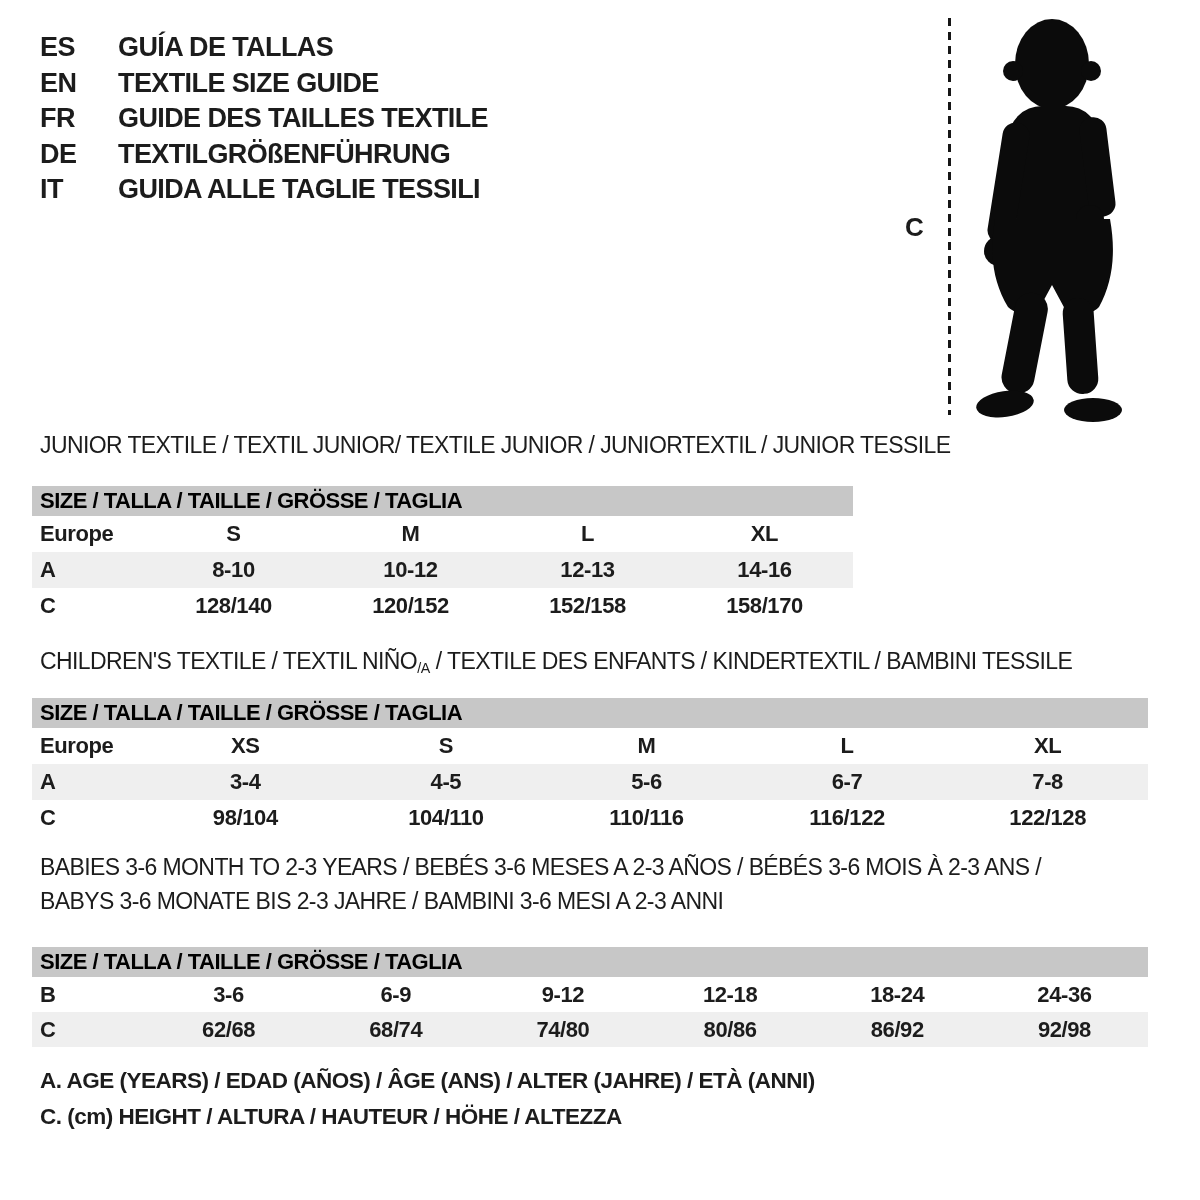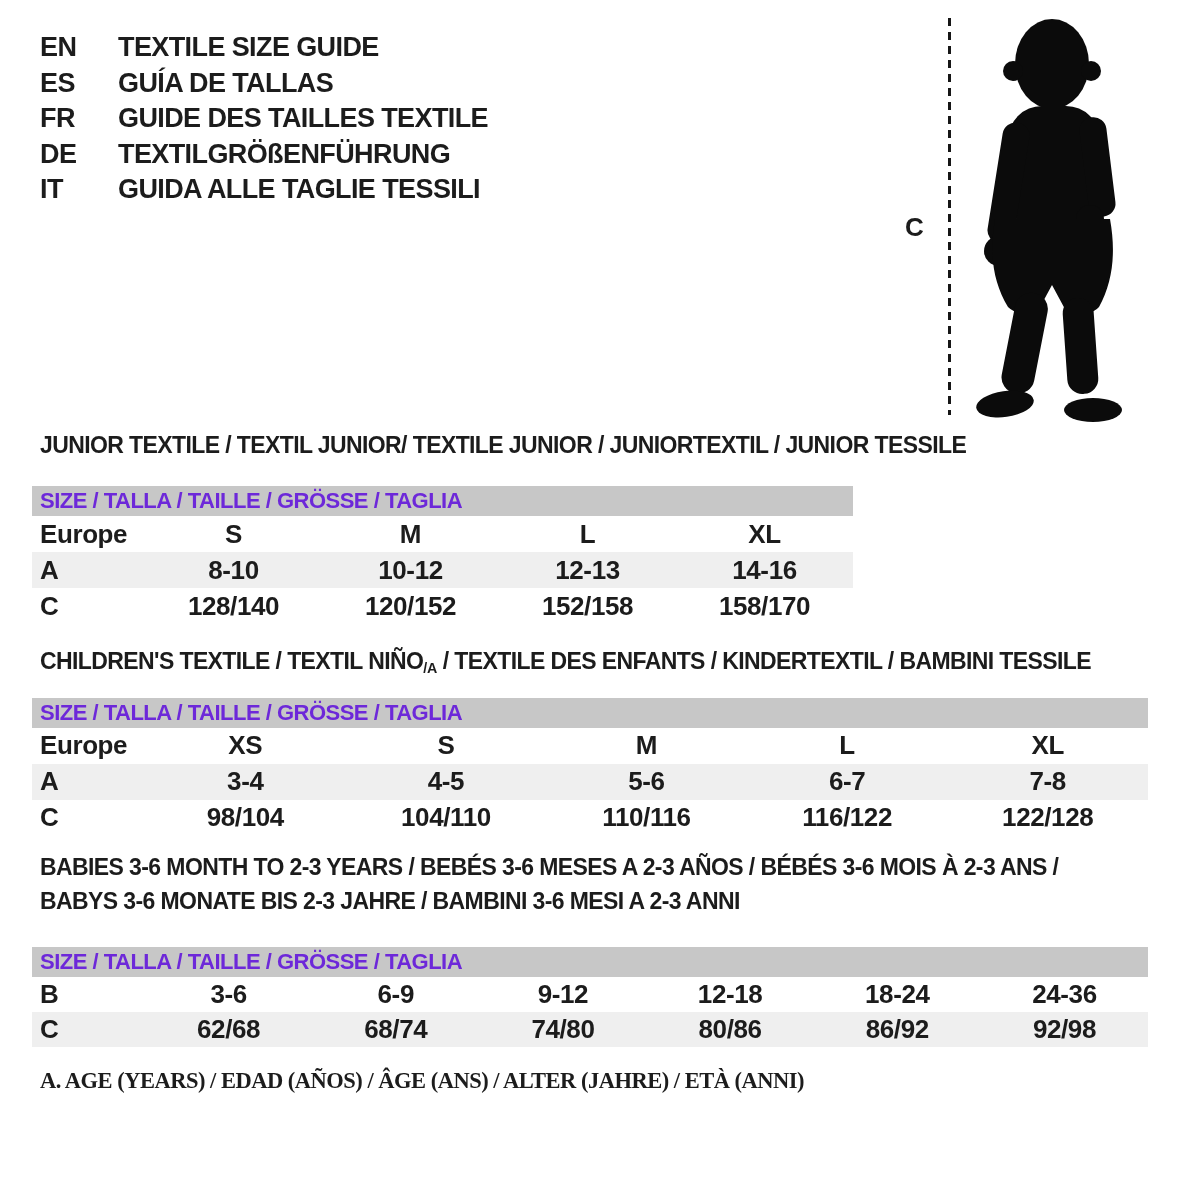--- a/index.html
+++ b/index.html
@@ -18,56 +18,56 @@
   
   .figure { position:absolute; left:895px; top:8px; width:260px; height:420px; }
   .dash-line { position:absolute; left:53px; top:10px; width:3px; height:397px;
                background:repeating-linear-gradient(to bottom,#161616 0 8px,transparent 8px 14px); }
   .c-label { position:absolute; left:10px; top:204px; font-size:26px; font-weight:bold; }
   .toddler-svg { position:absolute; left:67px; top:6px; width:180px; height:410px; }
   .toddler-svg * { fill:#0b0b0b; }
 
   
   .section { position:absolute; left:32px; }
-  .sec-title { font-size:23px; font-weight:bold; letter-spacing:-0.6px;
+  .sec-title { font-size:23px; font-weight:normal; letter-spacing:-0.6px;
                padding-left:8px; white-space:nowrap; }
   .sec-title sub { font-size:0.62em; vertical-align:-0.25em; letter-spacing:-0.3px; }
   .size-bar { height:30px; background:#c7c7c7; display:flex; align-items:center;
-              padding-left:8px; font-size:22px; font-weight:bold; letter-spacing:-0.5px; color:#6d28d9; }
-  .trow { display:flex; align-items:center; height:36px; font-size:26px; }
+              padding-left:8px; font-size:22px; font-weight:bold; letter-spacing:-0.5px; color:#000000; }
+  .trow { display:flex; align-items:center; height:36px; font-size:22px; }
   .trow.shade { background:#efefef; }
   .cell { flex:1; text-align:center; font-weight:bold; letter-spacing:-0.4px; }
   .cell.lab { flex:0 0 113px; text-align:left; padding-left:8px; }
 
   .junior   { top:432px; width:821px; }
   .junior   .sec-title { margin-bottom:27px; }
   .children { top:648px; width:1116px; }
   .children .sec-title { margin-bottom:22px; }
   .babies   { top:850px; width:1116px; }
   .babies   .sec-title { line-height:34px; margin-bottom:29px; }
   .babies   .trow { height:35px; }
 
   
-  .legend { position:absolute; left:40px; top:1063px;font-family:Liberation Serif, serif; }
+  .legend { position:absolute; left:40px; top:1063px; }
   .legend-line { font-size:22.5px; font-weight:bold; letter-spacing:-0.5px;
                  line-height:35.5px; white-space:nowrap; }
 </style>
 </head>
 <body>
 
 <div class="page">
 
   <div class="langs">
     <div class="lang-line">
+      <span class="lang-code">ES</span>
+      <span class="lang-title">GUÍA DE TALLAS</span>
+    </div>
+    <div class="lang-line">
       <span class="lang-code">EN</span>
       <span class="lang-title">TEXTILE SIZE GUIDE</span>
-    </div>
-    <div class="lang-line">
-      <span class="lang-code">ES</span>
-      <span class="lang-title">GUÍA DE TALLAS</span>
     </div>
     <div class="lang-line">
       <span class="lang-code">FR</span>
       <span class="lang-title">GUIDE DES TAILLES TEXTILE</span>
     </div>
     <div class="lang-line">
       <span class="lang-code">DE</span>
       <span class="lang-title">TEXTILGRÖßENFÜHRUNG</span>
     </div>
     <div class="lang-line">
@@ -178,15 +178,16 @@
       <div class="cell">68/74</div>
       <div class="cell">74/80</div>
       <div class="cell">80/86</div>
       <div class="cell">86/92</div>
       <div class="cell">92/98</div>
     </div>
   </div>
 
   <div class="legend">
     <div class="legend-line">A. AGE (YEARS) / EDAD (AÑOS) / ÂGE (ANS) / ALTER (JAHRE) / ETÀ (ANNI)</div>
+    <div class="legend-line">C. (cm) HEIGHT / ALTURA / HAUTEUR / HÖHE / ALTEZZA</div>
   </div>
 
 </div>
 
 </body></html>

